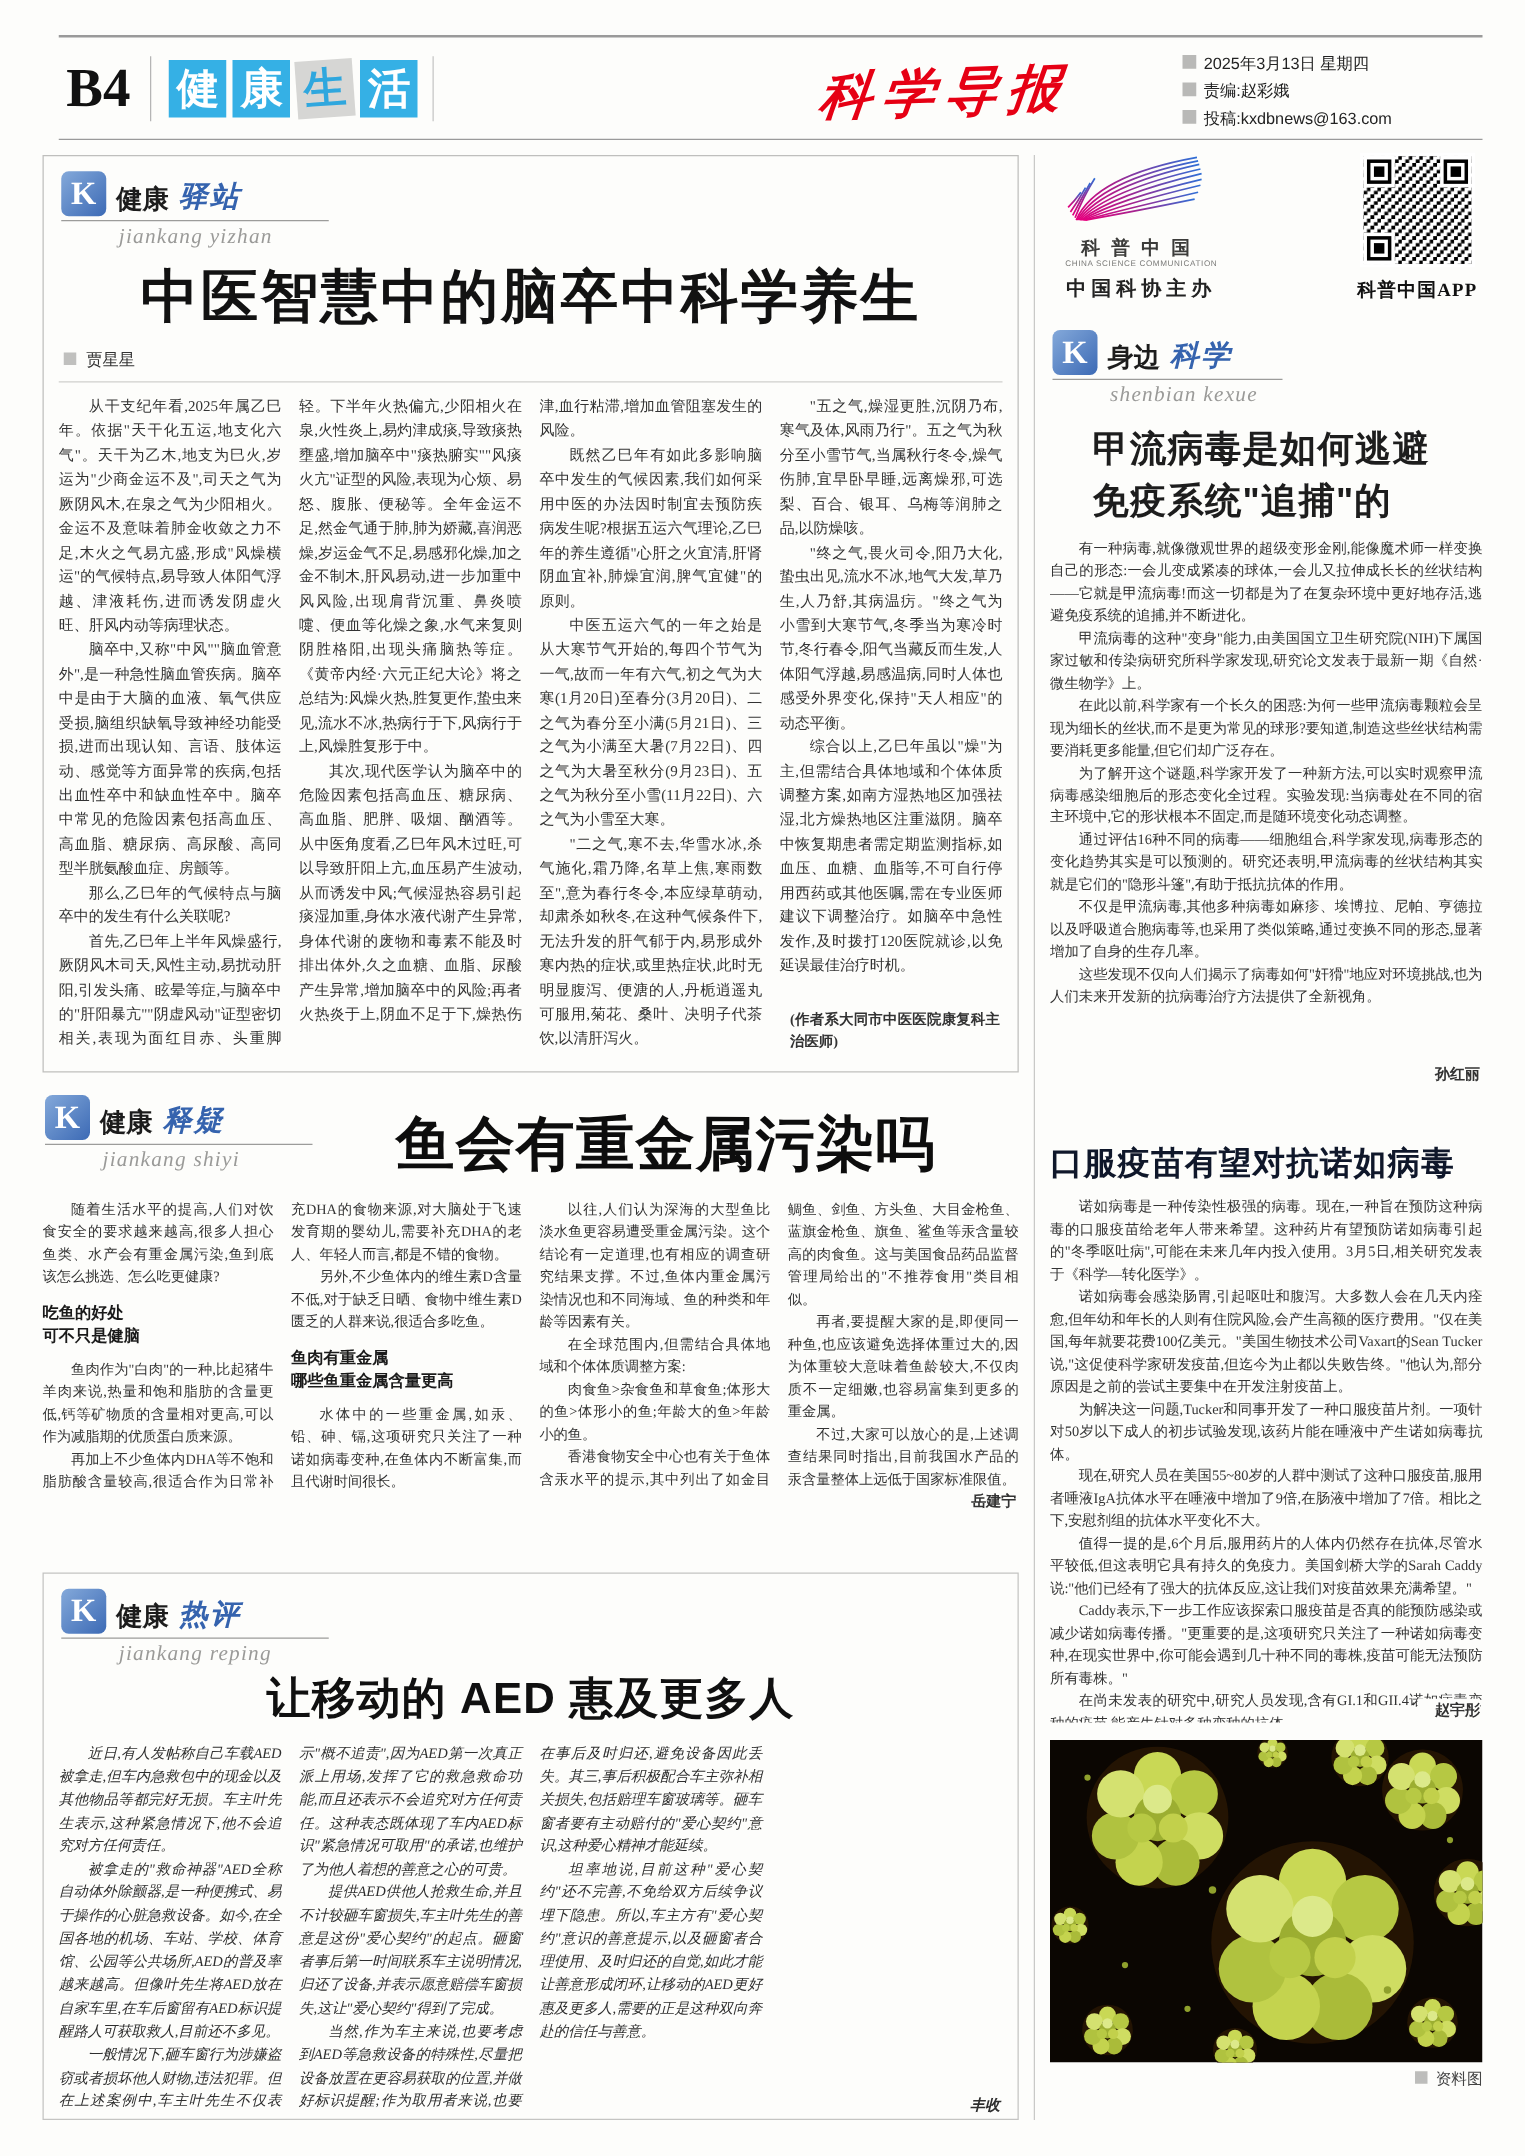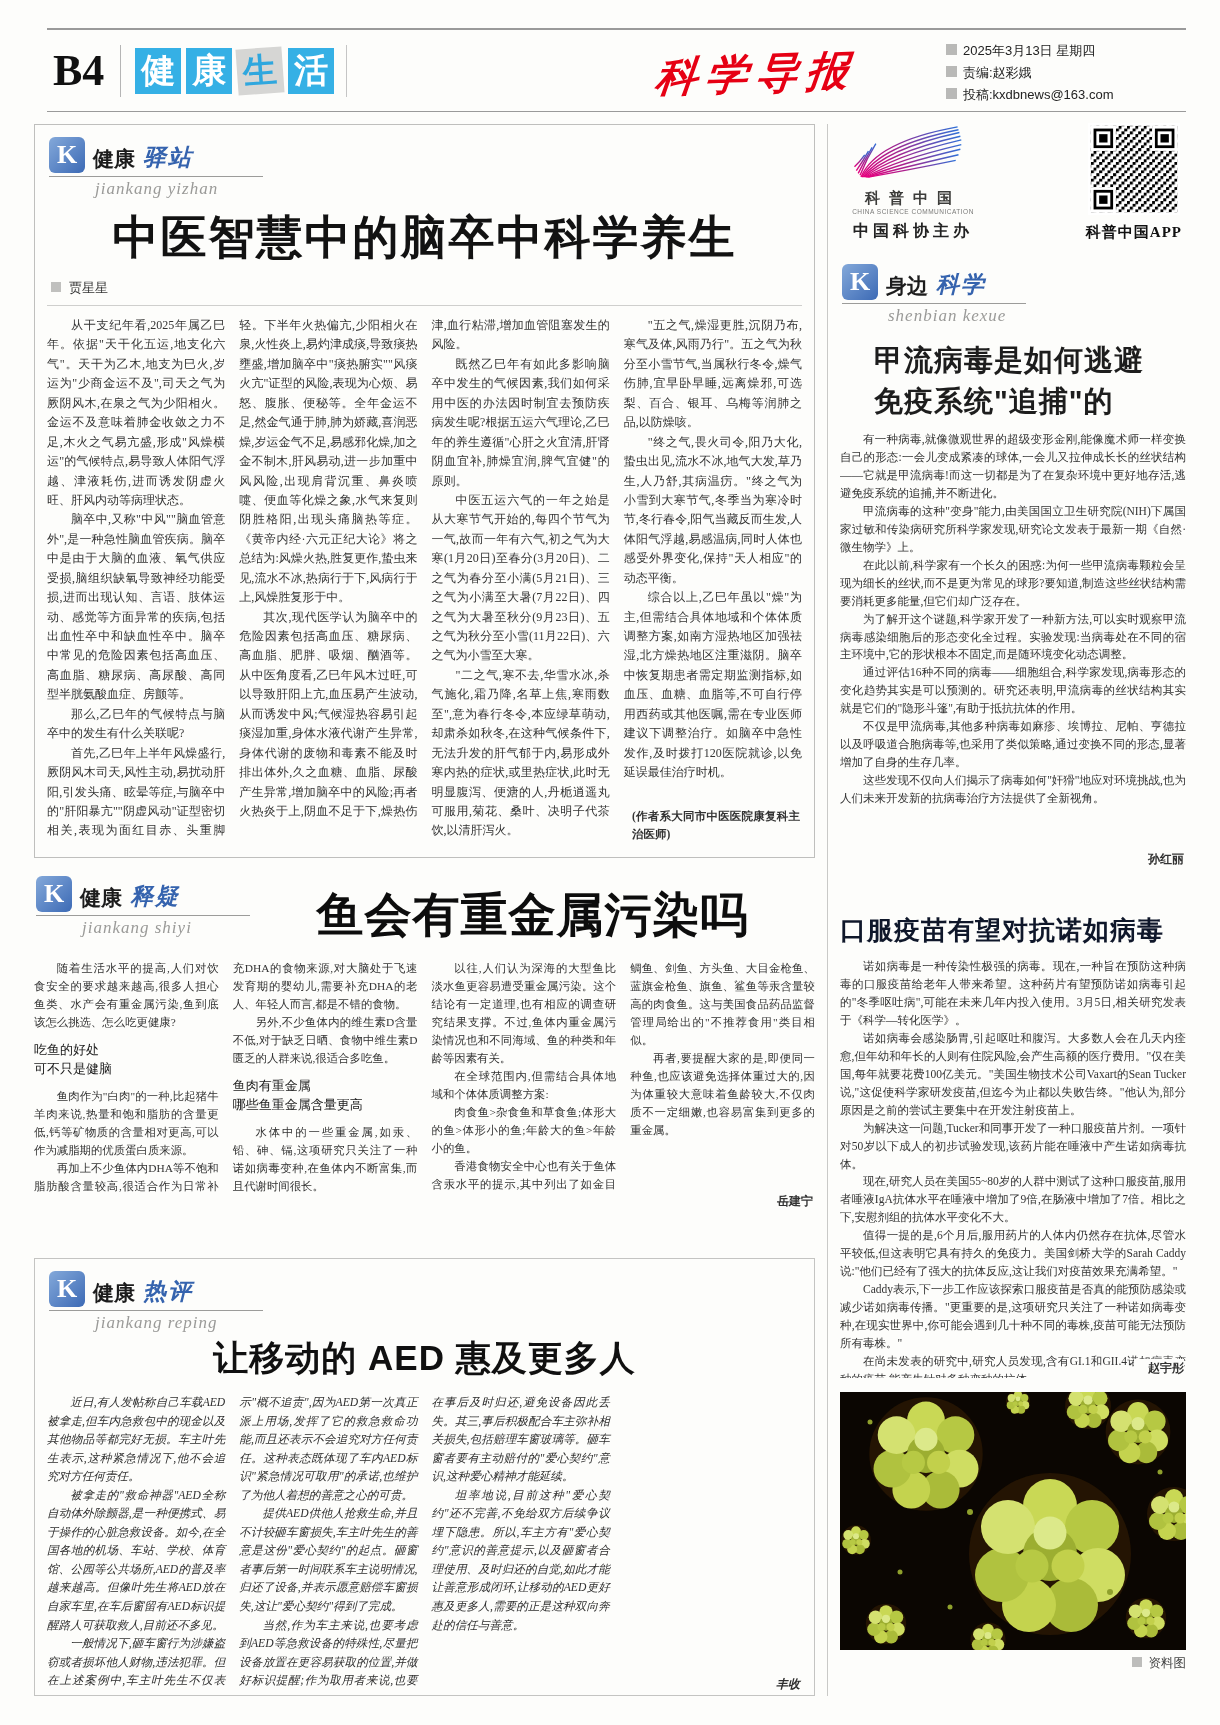--- a/index.html
+++ b/index.html
@@ -38,21 +38,21 @@
   .box { border:1px solid #bfbfbd; padding:10px 12px; background:#fdfdfb; }
   .main-box { height:734px; }
   .main-headline { text-align:center; font-family:"Liberation Sans",sans-serif; font-weight:bold; font-size:46px; color:#121212; letter-spacing:2px; margin:8px 0 10px 0; }
   .byline { font-family:"Liberation Sans",sans-serif; font-size:13px; color:#333; border-bottom:1px solid #cfcfcd; padding:0 0 8px 4px; margin-bottom:10px; }
   .byline::before { content:""; display:inline-block; width:10px; height:10px; background:#c0c0be; margin-right:8px; }
 
   .art-cols { column-gap:14px; text-align:justify; overflow:hidden; position:relative; }
   .cols4 { column-count:4; column-fill:auto; }
   .main-cols { height:528px; font-size:12px; line-height:1.62; color:#333; }
   .t-p { text-indent:2em; }
-  .t-sub { font-family:"Liberation Sans",sans-serif; font-weight:normal; font-size:13px; color:#1a1a1a; white-space:pre-line; margin:10px 0 8px 0; line-height:1.45; }
+  .t-sub { font-family:"Liberation Sans",sans-serif; font-weight:bold; font-size:13px; color:#1a1a1a; white-space:pre-line; margin:10px 0 8px 0; line-height:1.45; }
   .author-overlay { position:absolute; right:2px; bottom:0; background:#fdfdfb; font-weight:bold; padding-left:14px; font-size:12px; }
   .note-overlay { position:absolute; right:2px; bottom:0; background:#fdfdfb; font-weight:bold; padding-left:10px; font-size:11.5px; width:178px; text-align:justify; }
 
   
   .fish-sec { margin-top:16px; height:368px; position:relative; }
   .fish-head { display:flex; align-items:flex-start; }
   .fish-headline { flex:1; text-align:center; font-family:"Liberation Sans",sans-serif; font-weight:bold; font-size:47px; color:#0d0d0d; letter-spacing:1px; margin-top:10px; }
   .fish-cols { height:252px; font-size:11.4px; line-height:1.58; margin-top:12px; color:#333; }
 
   
@@ -157,20 +157,21 @@
             <p class="t-p">再加上不少鱼体内DHA等不饱和脂肪酸含量较高,很适合作为日常补充DHA的食物来源,对大脑处于飞速发育期的婴幼儿,需要补充DHA的老人、年轻人而言,都是不错的食物。</p>
             <p class="t-p">另外,不少鱼体内的维生素D含量不低,对于缺乏日晒、食物中维生素D匮乏的人群来说,很适合多吃鱼。</p>
             <p class="t-sub">鱼肉有重金属
 哪些鱼重金属含量更高</p>
             <p class="t-p">水体中的一些重金属,如汞、铅、砷、镉,这项研究只关注了一种诺如病毒变种,在鱼体内不断富集,而且代谢时间很长。</p>
             <p class="t-p">以往,人们认为深海的大型鱼比淡水鱼更容易遭受重金属污染。这个结论有一定道理,也有相应的调查研究结果支撑。不过,鱼体内重金属污染情况也和不同海域、鱼的种类和年龄等因素有关。</p>
             <p class="t-p">在全球范围内,但需结合具体地域和个体体质调整方案:</p>
             <p class="t-p">肉食鱼&gt;杂食鱼和草食鱼;体形大的鱼&gt;体形小的鱼;年龄大的鱼&gt;年龄小的鱼。</p>
             <p class="t-p">香港食物安全中心也有关于鱼体含汞水平的提示,其中列出了如金目鲷鱼、剑鱼、方头鱼、大目金枪鱼、蓝旗金枪鱼、旗鱼、鲨鱼等汞含量较高的肉食鱼。这与美国食品药品监督管理局给出的"不推荐食用"类目相似。</p>
             <p class="t-p">再者,要提醒大家的是,即便同一种鱼,也应该避免选择体重过大的,因为体重较大意味着鱼龄较大,不仅肉质不一定细嫩,也容易富集到更多的重金属。</p>
+            <p class="t-p">不过,大家可以放心的是,上述调查结果同时指出,目前我国水产品的汞含量整体上远低于国家标准限值。</p>
             <span class="author-overlay">岳建宁</span>
         </div>
       </div>
 
       <div class="aed-sec">
         <div class="sec-label-wrap">
           <div class="sec-label">
             <span class="k-tile">K</span>
             <span class="lbl-cn">健康</span>
             <span class="lbl-accent">热评</span>

